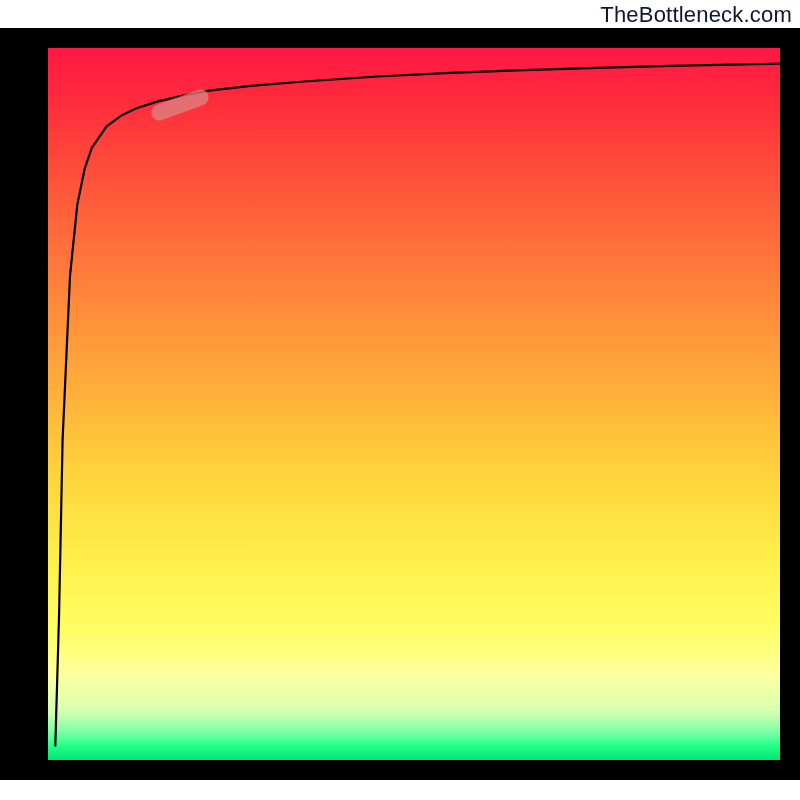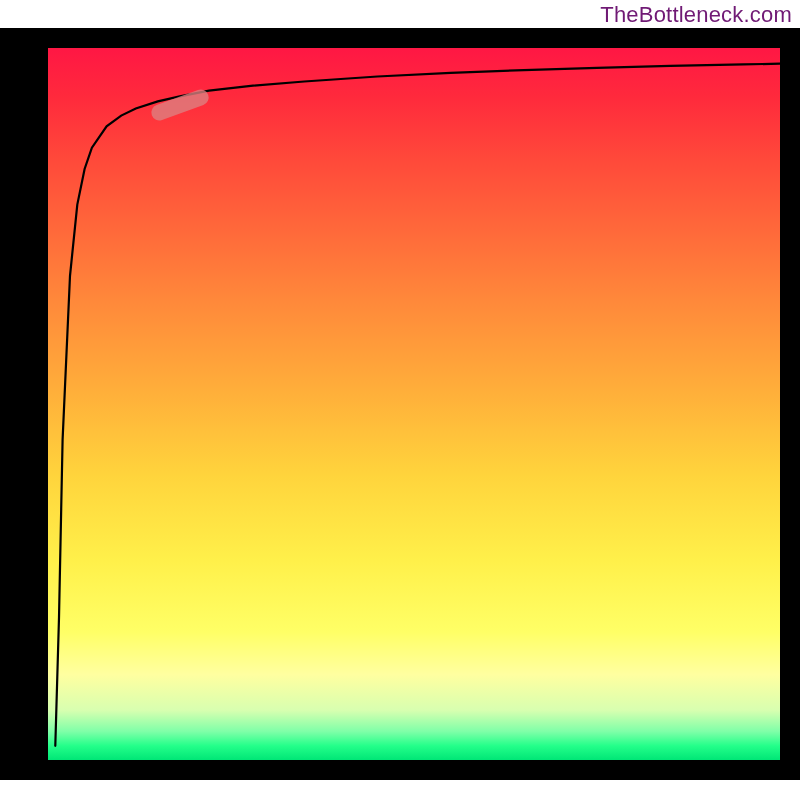--- a/index.html
+++ b/index.html
@@ -15,21 +15,21 @@
     position: relative;
     width: 800px;
     height: 800px;
   }
   .watermark {
     position: absolute;
     top: 2px;
     right: 8px;
     font-size: 22px;
     font-weight: 500;
-    color: #701a75;
+    color: #0f172a;
     letter-spacing: 0.2px;
     z-index: 10;
   }
   .frame-black {
     position: absolute;
     background: #000;
     z-index: 4;
   }
   .frame-top    { left: 0;   top: 28px;  width: 800px; height: 20px; }
   .frame-bottom { left: 0;   top: 760px; width: 800px; height: 20px; }

